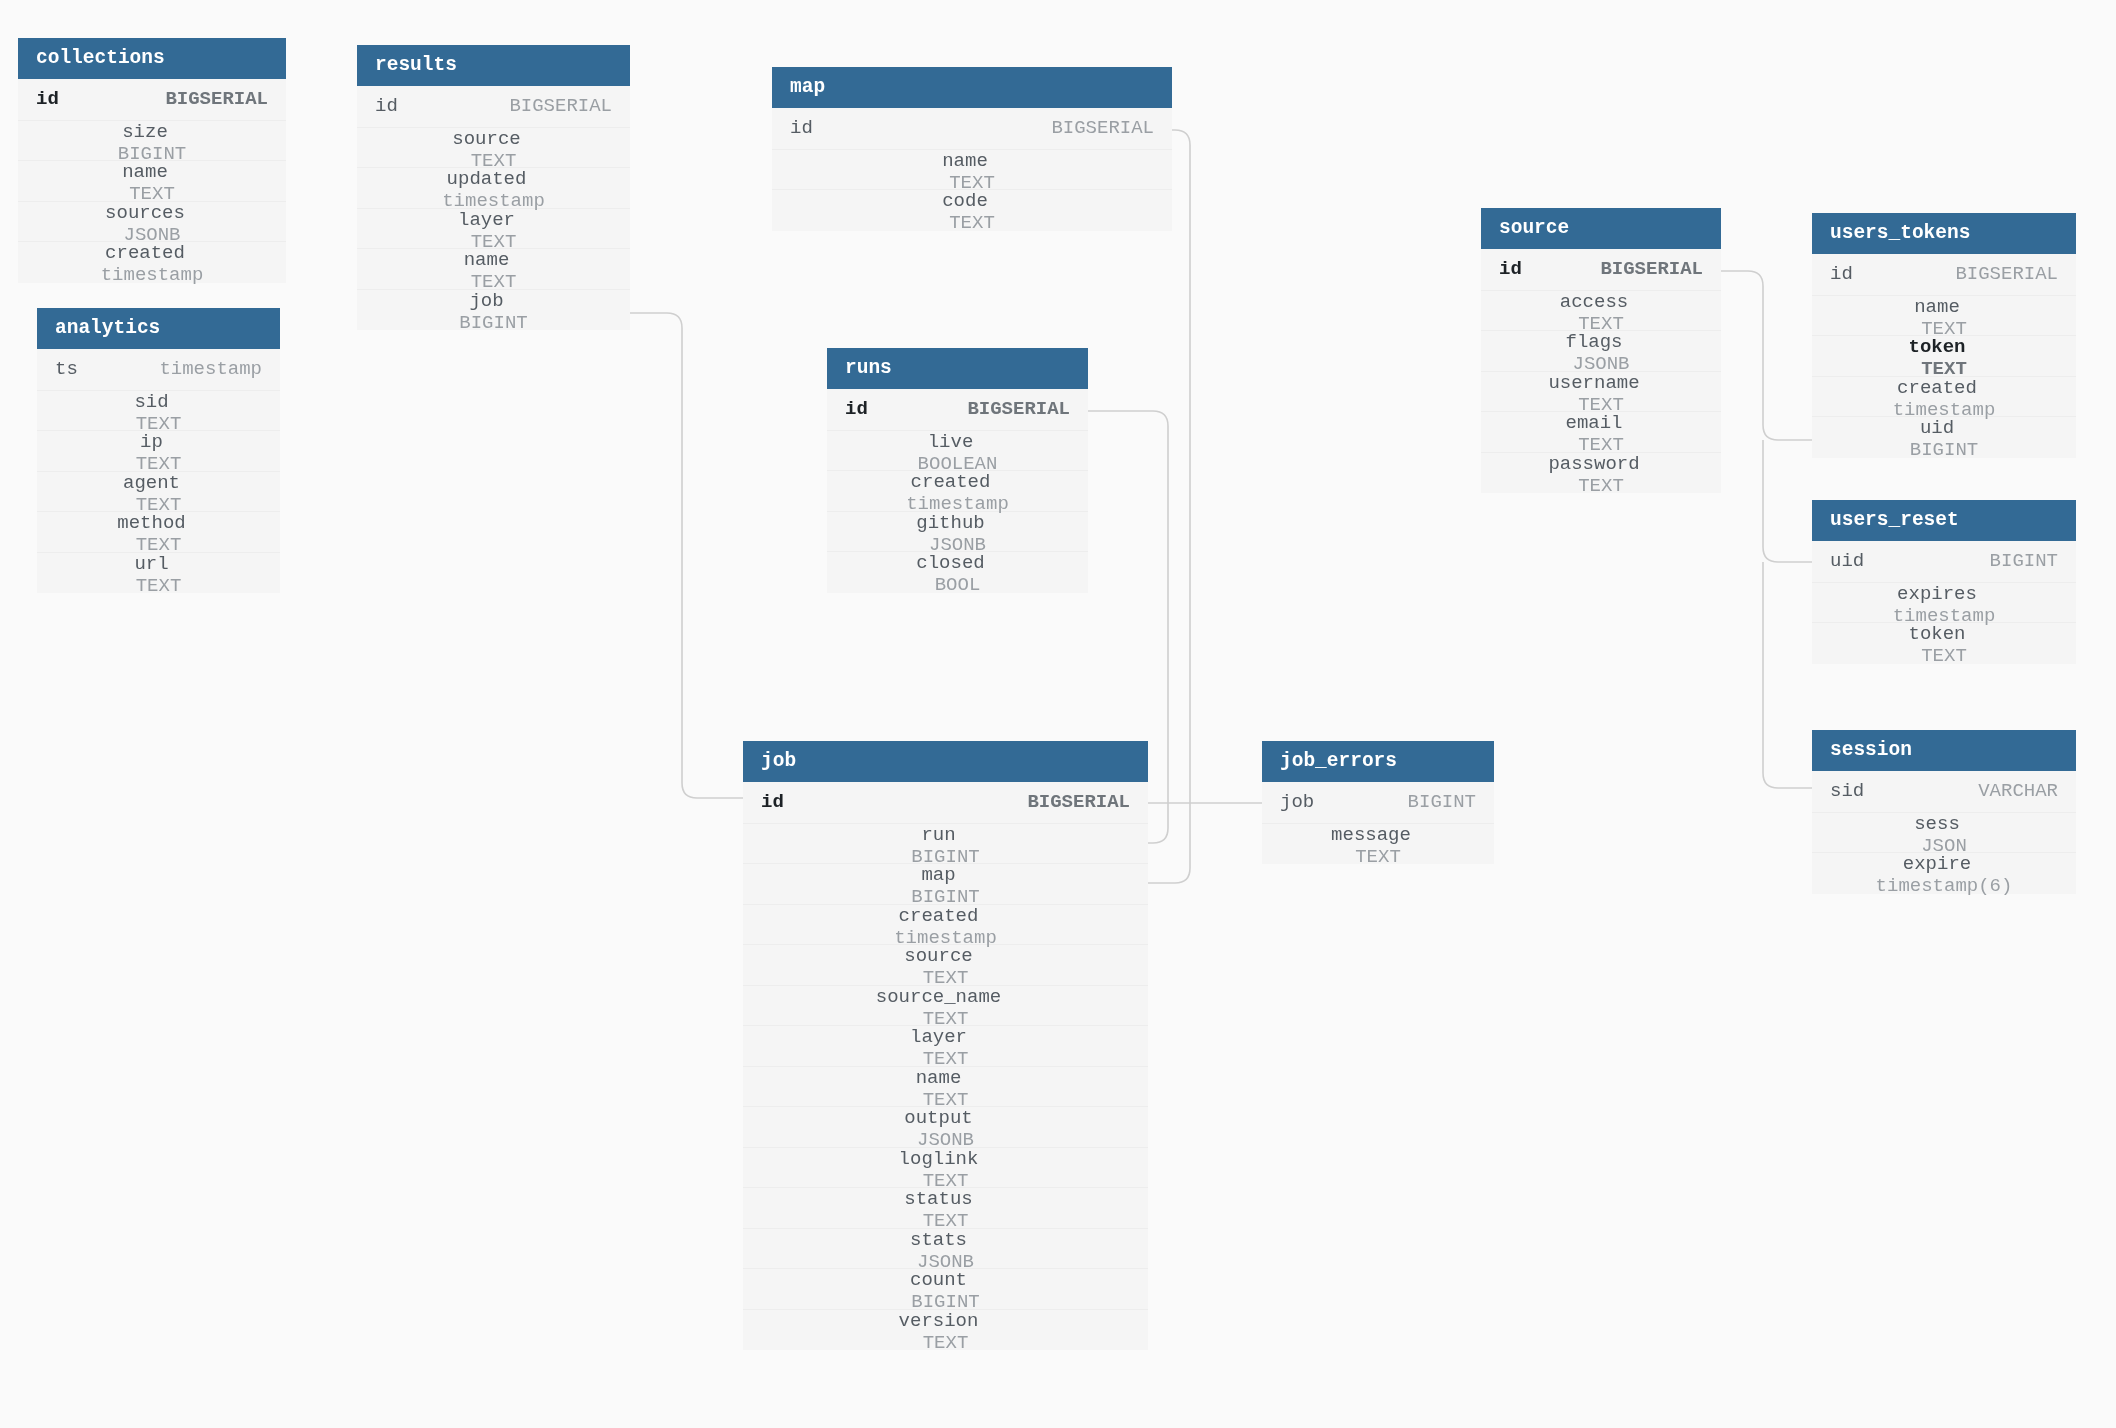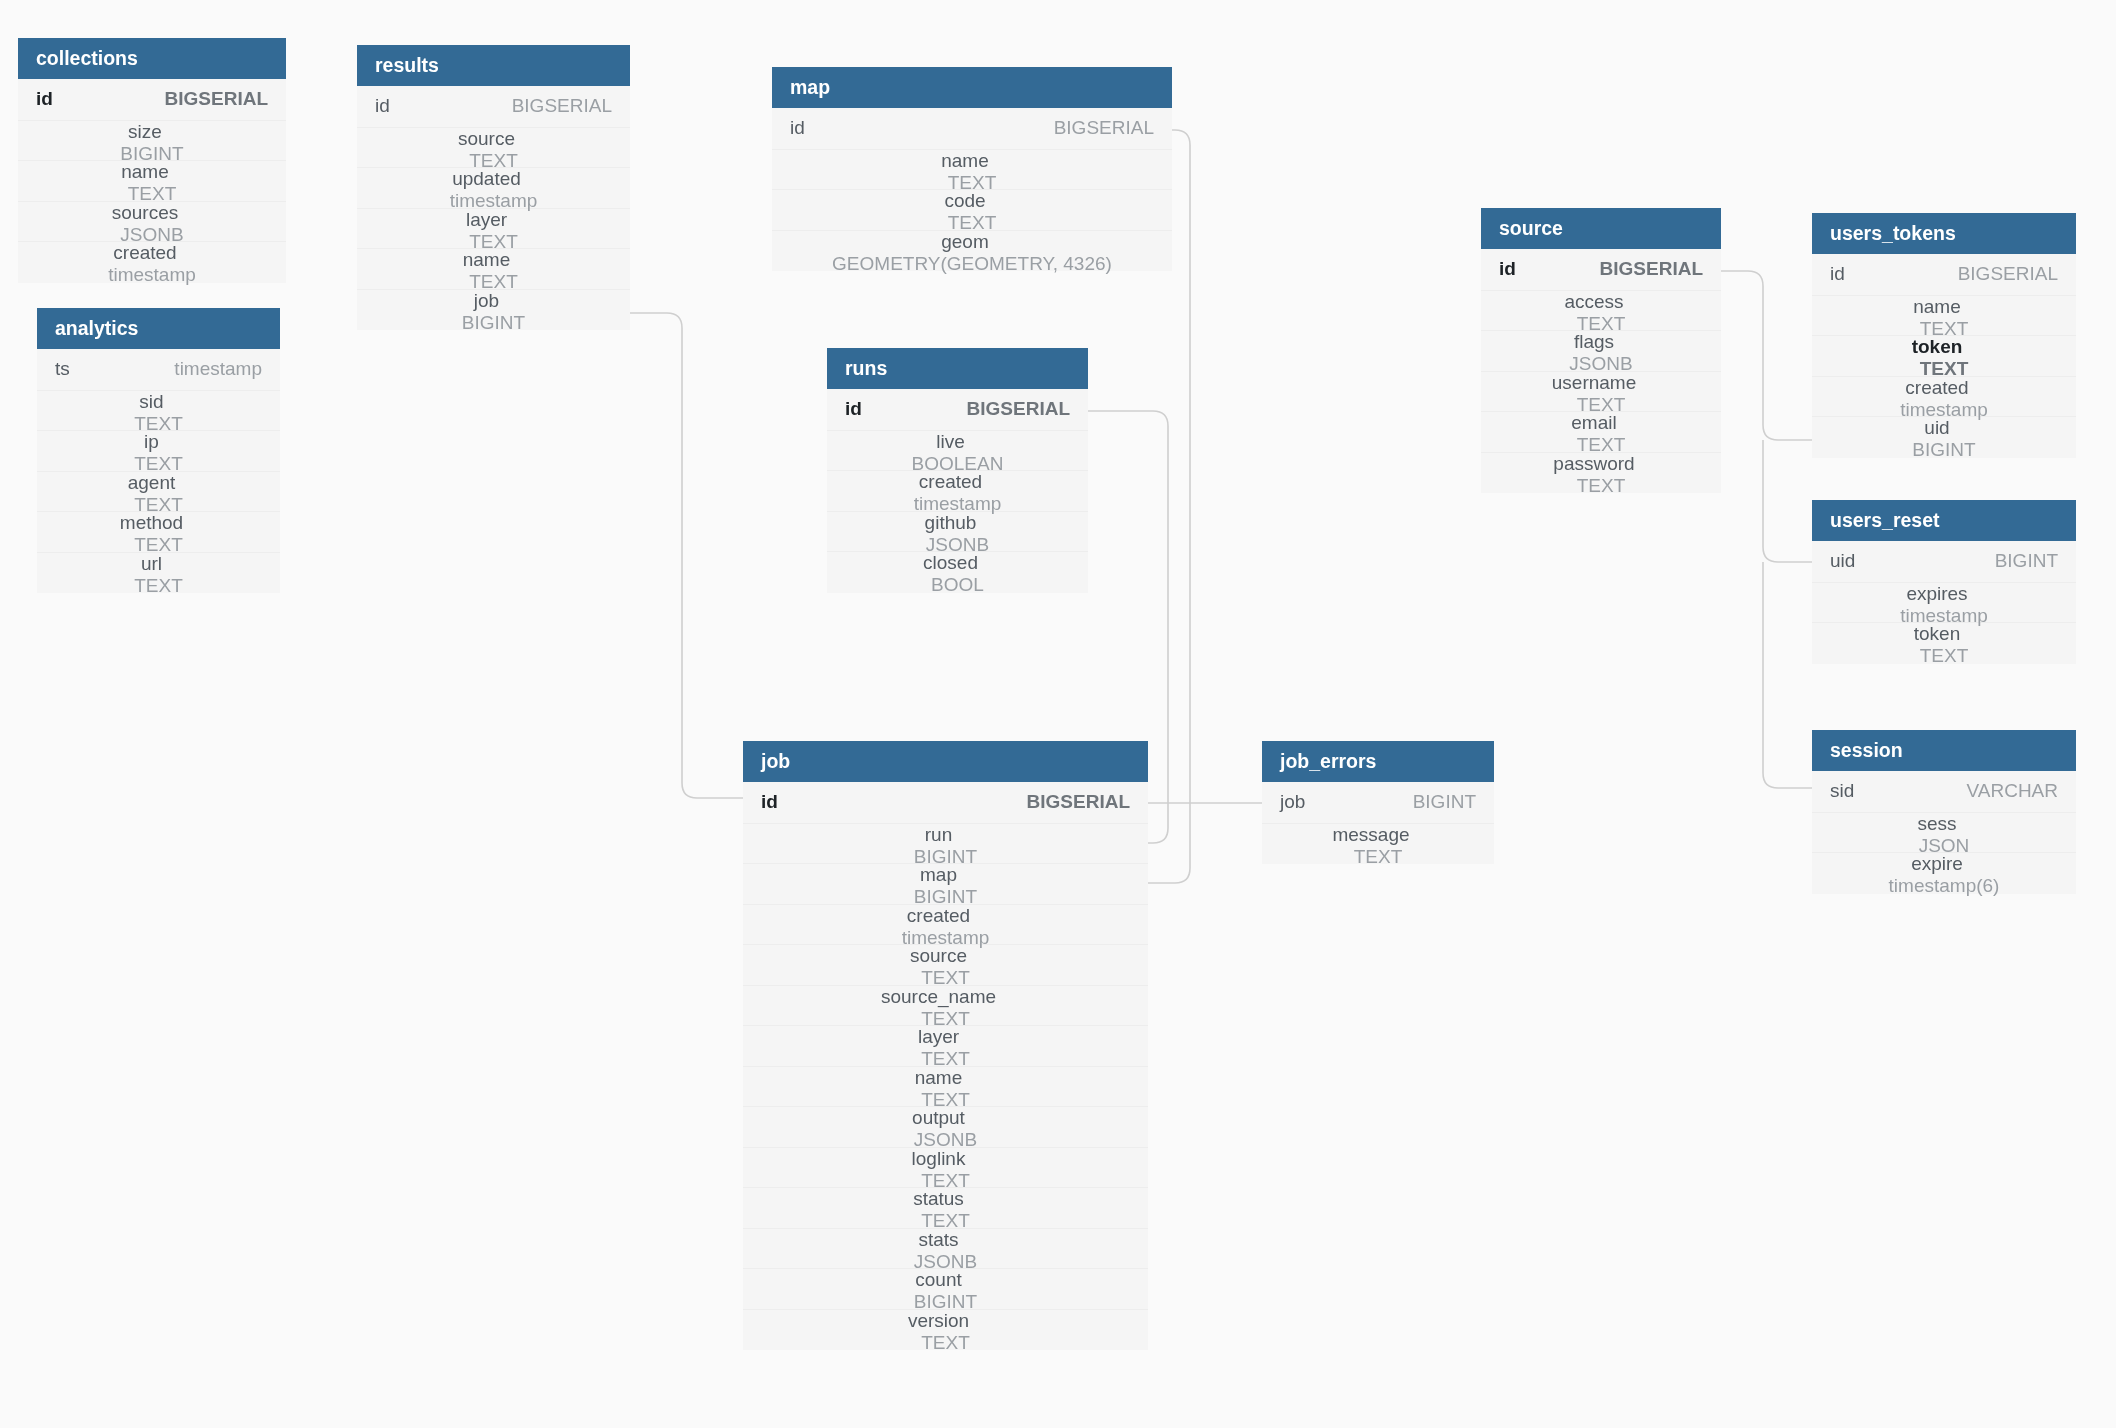--- a/index.html
+++ b/index.html
@@ -11,20 +11,21 @@
     width: 2116px;
     height: 1428px;
     background: #fafafa;
     font-family: "Liberation Sans", sans-serif;
     overflow: hidden;
   }
   #canvas {
     position: relative;
     width: 1816px;
     height: 1428px;
+    font-family: Liberation Mono, monospace;
   }
   #connectors {
     position: absolute;
     left: 0;
     top: 0;
     width: 2116px;
     height: 1428px;
     pointer-events: none;
     z-index: 1;
   }
@@ -185,24 +186,20 @@
           <span class="col-type">BIGSERIAL</span>
         </div>
         <div class="row">
           <span class="col-name">name</span>
           <span class="col-type">TEXT</span>
         </div>
         <div class="row">
           <span class="col-name">code</span>
           <span class="col-type">TEXT</span>
         </div>
-        <div class="row">
-          <span class="col-name">geom</span>
-          <span class="col-type">GEOMETRY(GEOMETRY, 4326)</span>
-        </div>
       </div>
     </div>
     <div class="table-card" style="left: 827px; top: 348px; width: 261px;">
       <div class="table-header">runs</div>
       <div class="table-rows">
         <div class="row pk">
           <span class="col-name">id</span>
           <span class="col-type">BIGSERIAL</span>
         </div>
         <div class="row">

